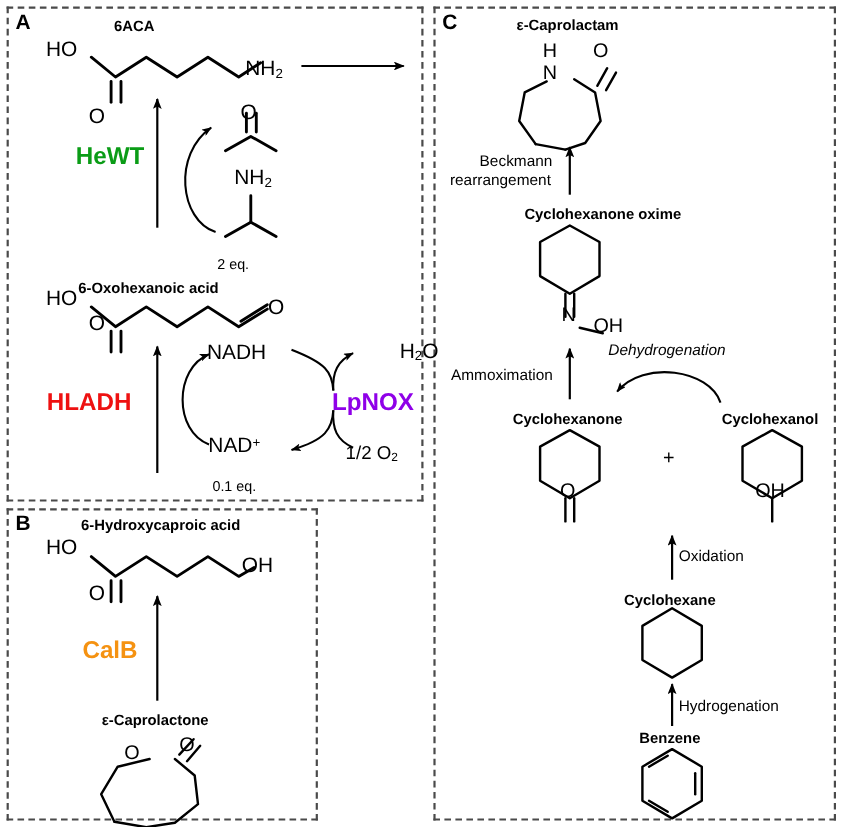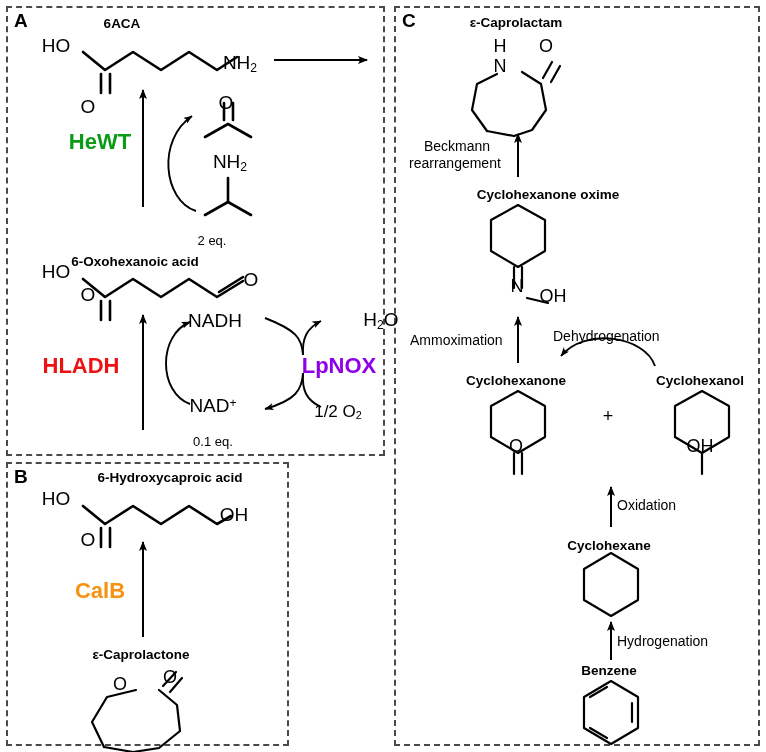--- a/index.html
+++ b/index.html
@@ -143,21 +143,21 @@
   <div class="small-eq" style="left:213px; top:423px;">0.1 eq.</div>
 
   <div class="enz" style="left:81px; top:355px; color:#ee1111;">HLADH</div>
 
   <div class="enz" style="left:339px; top:355px; color:#8f00e8;">LpNOX</div>
 
   <div class="sci" style="left:339px; top:310px;margin-left:42px;"><span>H</span><sub>2</sub><span>O</span></div>
 
   <div class="sci" style="left:338px; top:403px; font-size:17px;"><span>1/2 O</span><sub>2</sub></div>
 
-  <div class="cmp-title ctr" style="left:146px; top:471px;margin-left:24px;">6-Hydroxycaproic acid</div>
+  <div class="cmp-title ctr" style="left:146px; top:471px;">6-Hydroxycaproic acid</div>
 
   <div class="sci" style="left:56px; top:489px;">HO</div>
 
   <div class="sci" style="left:88px; top:530px;">O</div>
 
   <div class="sci" style="left:234px; top:505px;">OH</div>
 
   <div class="enz" style="left:100px; top:580px; color:#f59211;">CalB</div>
 
   <div class="cmp-title ctr" style="left:141px; top:648px;"><span class="eps">ε</span><span>-Caprolactone</span></div>
@@ -165,31 +165,31 @@
   <div class="sci" style="left:120px; top:675px; font-size:18px;">O</div>
 
   <div class="sci" style="left:170px; top:668px; font-size:18px;">O</div>
 
   <div class="cmp-title ctr" style="left:516px; top:16px;"><span class="eps">ε</span><span>-Caprolactam</span></div>
 
   <div class="sci" style="left:500px; top:37px; font-size:18px;">H</div>
   <div class="sci" style="left:500px; top:57px; font-size:18px;">N</div>
   <div class="sci" style="left:546px; top:37px; font-size:18px;">O</div>
 
-  <div class="plain" style="left:424px; top:139px;">Beckmann</div>
+  <div class="plain" style="left:436px; top:139px;">Beckmann</div>
   <div class="plain" style="left:409px; top:156px;">rearrangement</div>
 
   <div class="cmp-title ctr" style="left:548px; top:188px;">Cyclohexanone oxime</div>
 
   <div class="sci" style="left:517px; top:277px; font-size:18px;">N</div>
   <div class="sci" style="left:553px; top:287px; font-size:18px;">OH</div>
 
   <div class="plain" style="left:410px; top:333px;">Ammoximation</div>
 
-  <div class="plain" style="left:553px; top:329px;">Dehydrogenation</div>
+  <div class="plain" style="left:553px; top:311px;font-style:italic;">Dehydrogenation</div>
 
   <div class="cmp-title ctr" style="left:516px; top:374px;">Cyclohexanone</div>
 
   <div class="sci" style="left:516px; top:437px; font-size:18px;">O</div>
 
   <div class="cmp-title ctr" style="left:700px; top:374px;text-align:center;">Cyclohexanol</div>
 
   <div class="sci" style="left:700px; top:437px; font-size:18px;">OH</div>
 
   <div class="sci" style="left:608px; top:407px; font-size:18px;">+</div>

